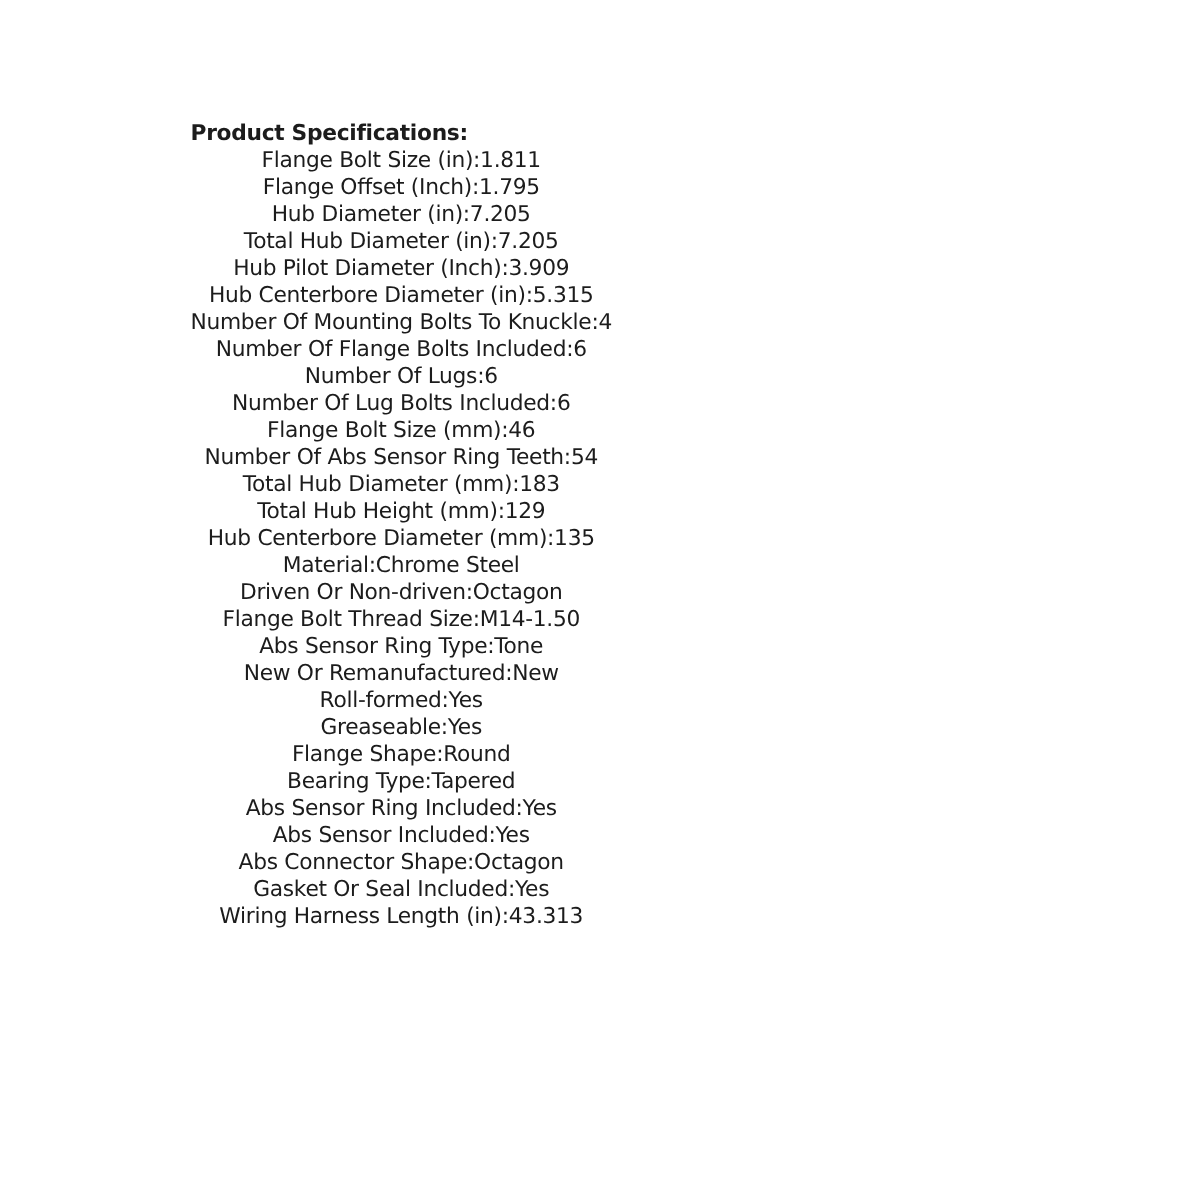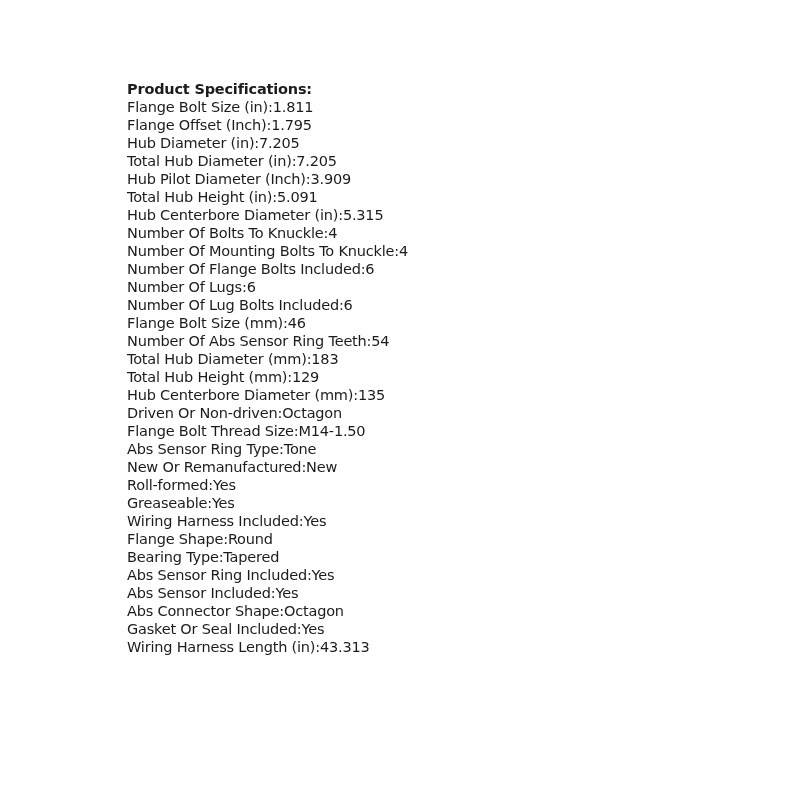--- a/index.html
+++ b/index.html
@@ -31,20 +31,21 @@
   .spec-title {
     margin: 0;
     font-size: 14.5px;
     line-height: 18px;
     font-weight: bold;
     color: #1c1c1c;
   }
   .spec-row {
     height: 18px;
     line-height: 18px;
+    text-align: center;
   }
   .spec-label, .spec-colon, .spec-value {
     display: inline;
   }
 </style>
 </head>
 <body>
 
 <div class="page">
   <div class="spec-block">
@@ -53,60 +54,58 @@
   <div class="spec-row"><span class="spec-label">Flange Bolt Size (in)</span><span class="spec-colon">:</span><span class="spec-value">1.811</span></div>
 
   <div class="spec-row"><span class="spec-label">Flange Offset (Inch)</span><span class="spec-colon">:</span><span class="spec-value">1.795</span></div>
 
   <div class="spec-row"><span class="spec-label">Hub Diameter (in)</span><span class="spec-colon">:</span><span class="spec-value">7.205</span></div>
 
   <div class="spec-row"><span class="spec-label">Total Hub Diameter (in)</span><span class="spec-colon">:</span><span class="spec-value">7.205</span></div>
 
   <div class="spec-row"><span class="spec-label">Hub Pilot Diameter (Inch)</span><span class="spec-colon">:</span><span class="spec-value">3.909</span></div>
 
-  <div class="spec-row"><span class="spec-label">Total Hub Height (in)</span><span class="spec-colon">:</span><span class="spec-value">5.091</span></div>
 
   <div class="spec-row"><span class="spec-label">Hub Centerbore Diameter (in)</span><span class="spec-colon">:</span><span class="spec-value">5.315</span></div>
 
 
-  <div class="spec-row"><span class="spec-label">Number Of Bolts To Knuckle</span><span class="spec-colon">:</span><span class="spec-value">4</span></div>
 
   <div class="spec-row"><span class="spec-label">Number Of Mounting Bolts To Knuckle</span><span class="spec-colon">:</span><span class="spec-value">4</span></div>
 
   <div class="spec-row"><span class="spec-label">Number Of Flange Bolts Included</span><span class="spec-colon">:</span><span class="spec-value">6</span></div>
 
   <div class="spec-row"><span class="spec-label">Number Of Lugs</span><span class="spec-colon">:</span><span class="spec-value">6</span></div>
 
   <div class="spec-row"><span class="spec-label">Number Of Lug Bolts Included</span><span class="spec-colon">:</span><span class="spec-value">6</span></div>
 
   <div class="spec-row"><span class="spec-label">Flange Bolt Size (mm)</span><span class="spec-colon">:</span><span class="spec-value">46</span></div>
 
   <div class="spec-row"><span class="spec-label">Number Of Abs Sensor Ring Teeth</span><span class="spec-colon">:</span><span class="spec-value">54</span></div>
 
   <div class="spec-row"><span class="spec-label">Total Hub Diameter (mm)</span><span class="spec-colon">:</span><span class="spec-value">183</span></div>
 
   <div class="spec-row"><span class="spec-label">Total Hub Height (mm)</span><span class="spec-colon">:</span><span class="spec-value">129</span></div>
 
   <div class="spec-row"><span class="spec-label">Hub Centerbore Diameter (mm)</span><span class="spec-colon">:</span><span class="spec-value">135</span></div>
 
+  <div class="spec-row"><span class="spec-label">Material</span><span class="spec-colon">:</span><span class="spec-value">Chrome Steel</span></div>
 
   <div class="spec-row"><span class="spec-label">Driven Or Non-driven</span><span class="spec-colon">:</span><span class="spec-value">Octagon</span></div>
 
 
   <div class="spec-row"><span class="spec-label">Flange Bolt Thread Size</span><span class="spec-colon">:</span><span class="spec-value">M14-1.50</span></div>
 
   <div class="spec-row"><span class="spec-label">Abs Sensor Ring Type</span><span class="spec-colon">:</span><span class="spec-value">Tone</span></div>
 
   <div class="spec-row"><span class="spec-label">New Or Remanufactured</span><span class="spec-colon">:</span><span class="spec-value">New</span></div>
 
   <div class="spec-row"><span class="spec-label">Roll-formed</span><span class="spec-colon">:</span><span class="spec-value">Yes</span></div>
 
   <div class="spec-row"><span class="spec-label">Greaseable</span><span class="spec-colon">:</span><span class="spec-value">Yes</span></div>
 
-  <div class="spec-row"><span class="spec-label">Wiring Harness Included</span><span class="spec-colon">:</span><span class="spec-value">Yes</span></div>
 
   <div class="spec-row"><span class="spec-label">Flange Shape</span><span class="spec-colon">:</span><span class="spec-value">Round</span></div>
 
   <div class="spec-row"><span class="spec-label">Bearing Type</span><span class="spec-colon">:</span><span class="spec-value">Tapered</span></div>
 
   <div class="spec-row"><span class="spec-label">Abs Sensor Ring Included</span><span class="spec-colon">:</span><span class="spec-value">Yes</span></div>
 
   <div class="spec-row"><span class="spec-label">Abs Sensor Included</span><span class="spec-colon">:</span><span class="spec-value">Yes</span></div>
 
   <div class="spec-row"><span class="spec-label">Abs Connector Shape</span><span class="spec-colon">:</span><span class="spec-value">Octagon</span></div>

